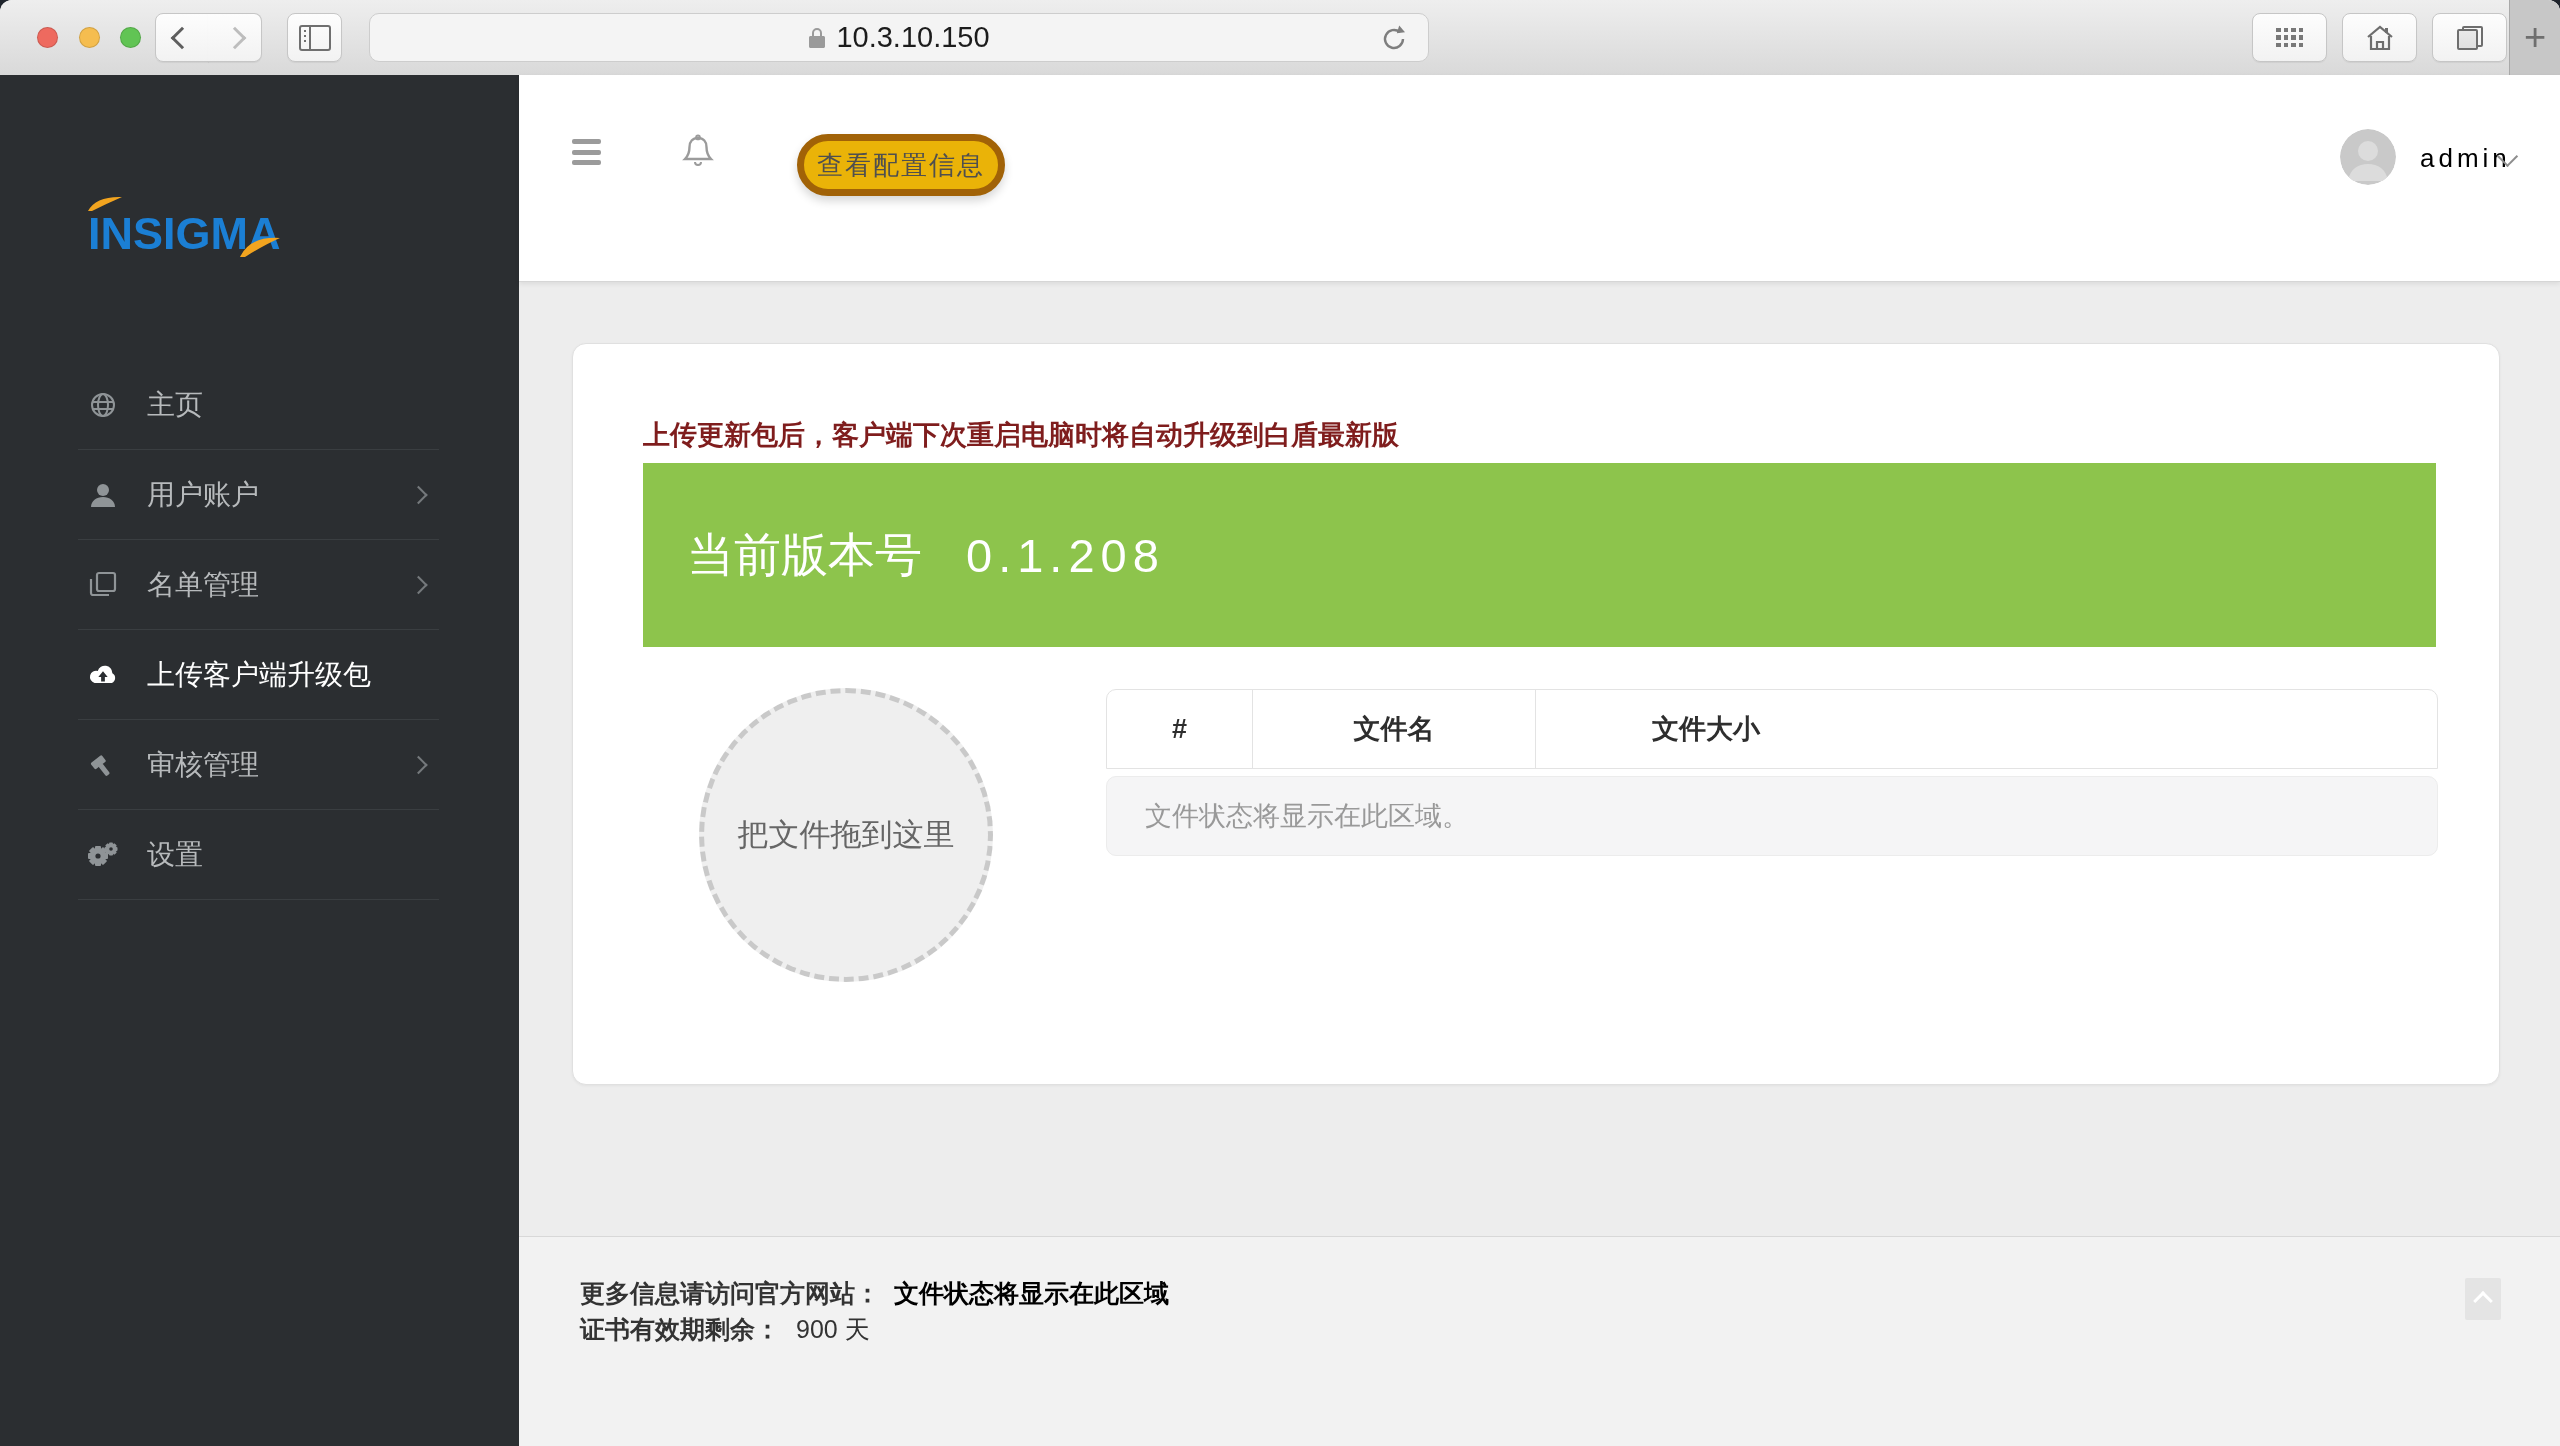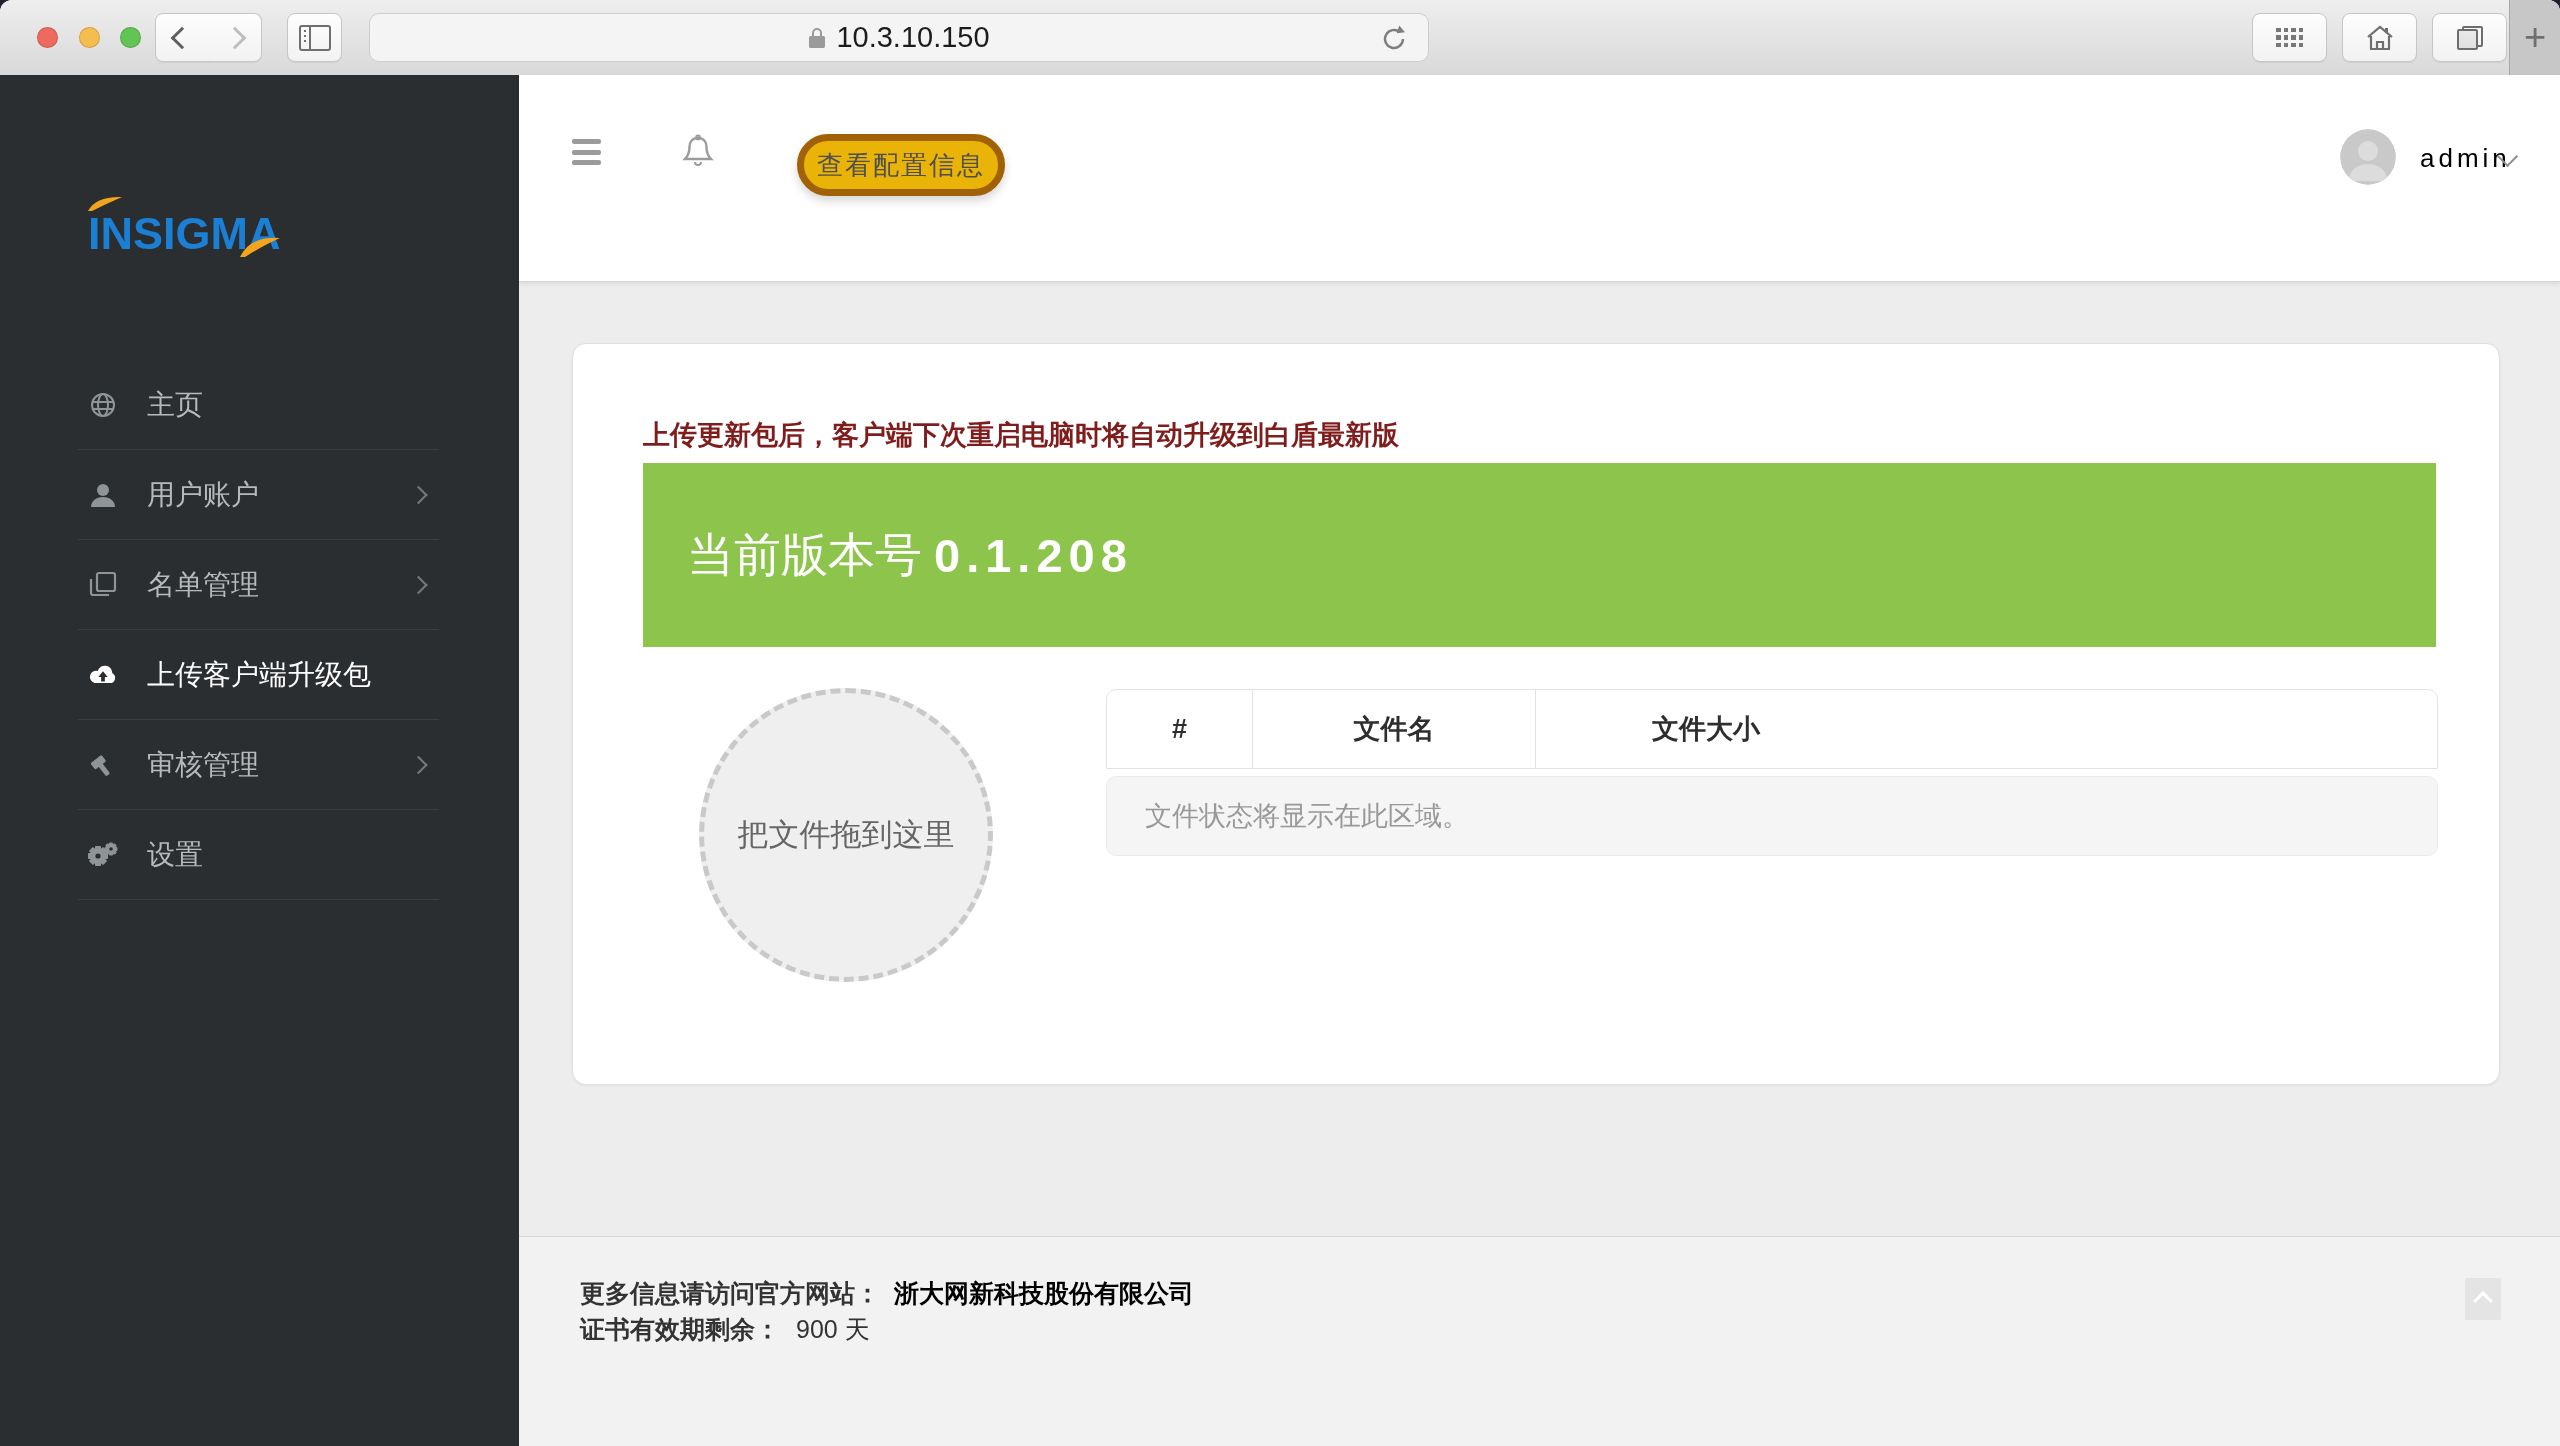--- a/index.html
+++ b/index.html
@@ -60,21 +60,21 @@
   .config-btn{position:absolute;left:797px;top:134px;width:208px;height:62px;border-radius:32px;background:#eab308;border:7px solid #a16207;box-shadow:0 5px 10px rgba(0,0,0,.16);font-size:26px;color:#4f4f4f;letter-spacing:2px;display:flex;align-items:center;justify-content:center;box-sizing:border-box;cursor:pointer;}
   .avatar{position:absolute;left:2340px;top:129px;width:56px;height:56px;border-radius:50%;overflow:hidden;}
   .admin-name{position:absolute;left:2420px;top:143px;font-size:26px;color:#000000;letter-spacing:4px;}
   .admin-chev{position:absolute;left:2500px;top:149px;width:13px;height:13px;border-right:2px solid #8d8d8d;border-bottom:2px solid #8d8d8d;transform:rotate(45deg);}
 
   
   .card{position:absolute;left:572px;top:343px;width:1928px;height:742px;background:#fff;border:1px solid #e0e0e0;border-radius:14px;box-shadow:0 1px 3px rgba(0,0,0,.05);box-sizing:border-box;}
   .notice{position:absolute;left:70px;top:73px;font-size:27px;font-weight:700;color:#7f1d1d;}
   .banner{position:absolute;left:70px;top:119px;width:1793px;height:184px;background:#8dc44c;display:flex;align-items:center;padding-left:44px;box-sizing:border-box;color:#fff;font-size:47px;}
   .banner .b-label{font-weight:500;}
-  .banner .b-val{margin-left:12px;letter-spacing:6px;font-weight:700;}
+  .banner .b-val{margin-left:44px;letter-spacing:6px;font-weight:400;}
   .dropzone{position:absolute;left:126px;top:344px;width:284px;height:284px;border:5px dashed #c9c9c9;border-radius:50%;background:#efefef;display:flex;align-items:center;justify-content:center;font-size:31px;color:#666;}
   .utable{position:absolute;left:533px;top:345px;width:1332px;}
   .t-head{display:flex;height:80px;background:#fff;border:1px solid #e3e3e3;border-radius:10px 10px 0 0;box-sizing:border-box;}
   .t-cell{line-height:78px;text-align:center;font-size:27px;font-weight:700;color:#2e2e2e;box-sizing:border-box;}
   .t-cell + .t-cell{border-left:1px solid #e3e3e3;}
   .c0{width:145px;} .c1{width:283px;} .c2{width:334px;} .c3{width:341px;} .c4{flex:1;}
   .t-body{margin-top:7px;height:80px;background:#f5f5f6;border:1px solid #ececec;border-radius:10px;box-sizing:border-box;line-height:78px;padding-left:38px;color:#999;font-size:27px;}
 
   
   .footer{position:absolute;left:519px;top:1236px;right:0;bottom:0;background:#f2f2f2;border-top:1px solid #d8d8d8;}
@@ -292,21 +292,21 @@
           <div class="t-cell c0">#</div>
           <div class="t-cell c1">文件名</div>
           <div class="t-cell c3">文件大小</div>
         </div>
         <div class="t-body">文件状态将显示在此区域。</div>
       </div>
     </div>
 
     <div class="footer">
       <div class="fline f1">
-        <span class="flabel">更多信息请访问官方网站：</span><span class="fcompany">浙大网新科技股份有限公司</span>
+        <span class="flabel">更多信息请访问官方网站：</span><span class="fcompany">文件状态将显示在此区域</span>
       </div>
       <div class="fline f2">
         <span class="flabel">证书有效期剩余：</span><span class="fvalue">900 天</span>
       </div>
     </div>
     <div class="scrolltop"></div>
 
   </div>
 </div>
 

